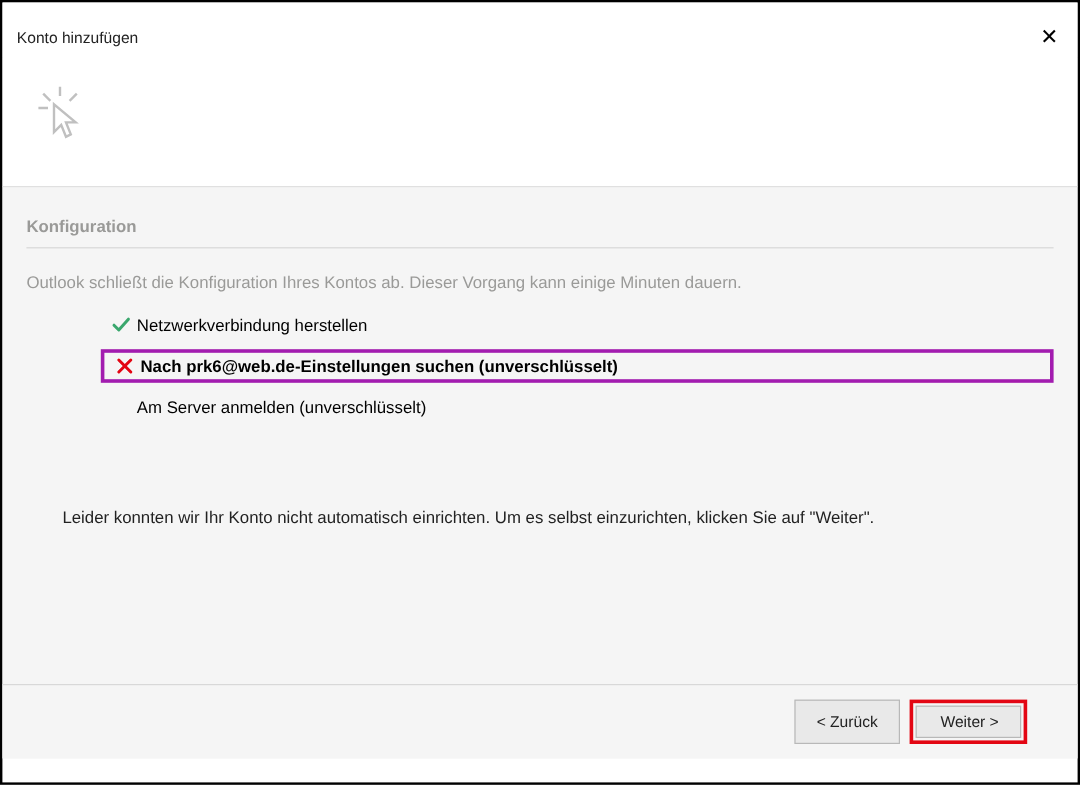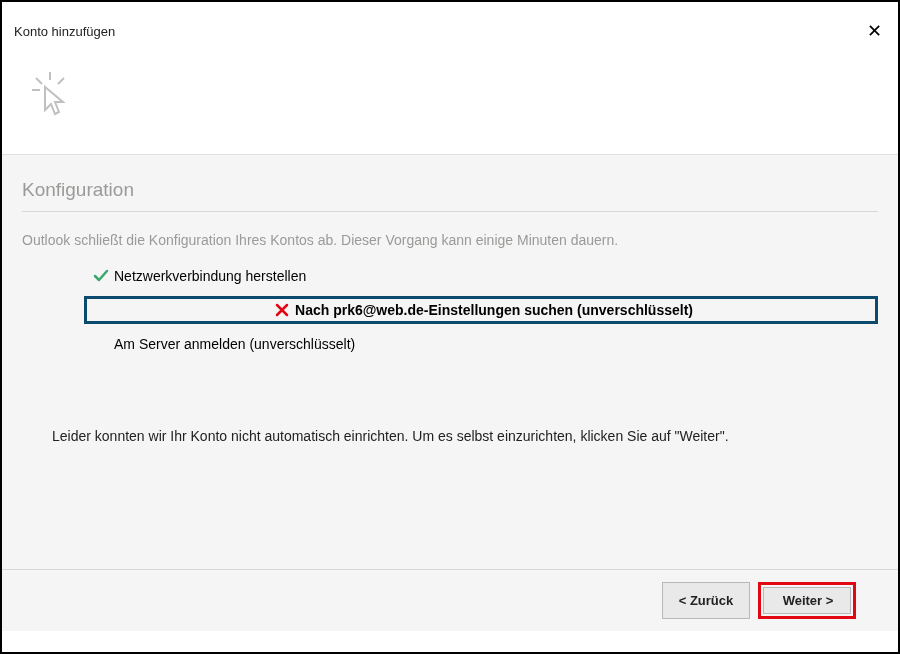--- a/index.html
+++ b/index.html
@@ -49,23 +49,23 @@
       margin-right: 4px;
     }
     .body-area {
       background: #f5f5f5;
       border-top: 1px solid #e0e0e0;
       padding: 24px 20px 0 20px;
       height: 477px;
       position: relative;
     }
     .section-title {
-      font-size: 19px;
+      font-size: 14px;
       color: #9a9a98;
-      font-weight: 400;
+      font-weight: 700;
       margin-bottom: 10px;
     }
     .section-divider {
       border: none;
       border-top: 1px solid #d8d8d8;
       margin-bottom: 20px;
     }
     .config-intro {
       font-size: 14px;
       color: #9a9a98;
@@ -83,22 +83,21 @@
       padding: 3px 4px;
       min-height: 28px;
     }
     .step .icon-slot {
       width: 26px;
       display: flex;
       justify-content: center;
       align-items: center;
     }
     .step.highlighted {
-      border: 3px solid #0c4a6e;
-      justify-content: center;
+      border: 3px solid #a21caf;
     }
     .step.highlighted .label {
       font-weight: 600;
     }
     .step .label {
       white-space: nowrap;
     }
     .check-icon svg {
       stroke: #3aa76d;
     }
@@ -125,21 +124,20 @@
     }
     .btn {
       min-width: 88px;
       padding: 5px 14px;
       font-size: 13px;
       font-family: inherit;
       background: #e9e9e9;
       border: 1px solid #b8b8b8;
       cursor: pointer;
       color: #222;
-      font-weight: bold;
     }
     .btn-group-gap {
       width: 18px;
     }
     .highlight-btn-wrap {
       border: 3px solid #e30613;
       padding: 2px;
       display: inline-flex;
     }
     .highlight-btn-wrap .btn {

